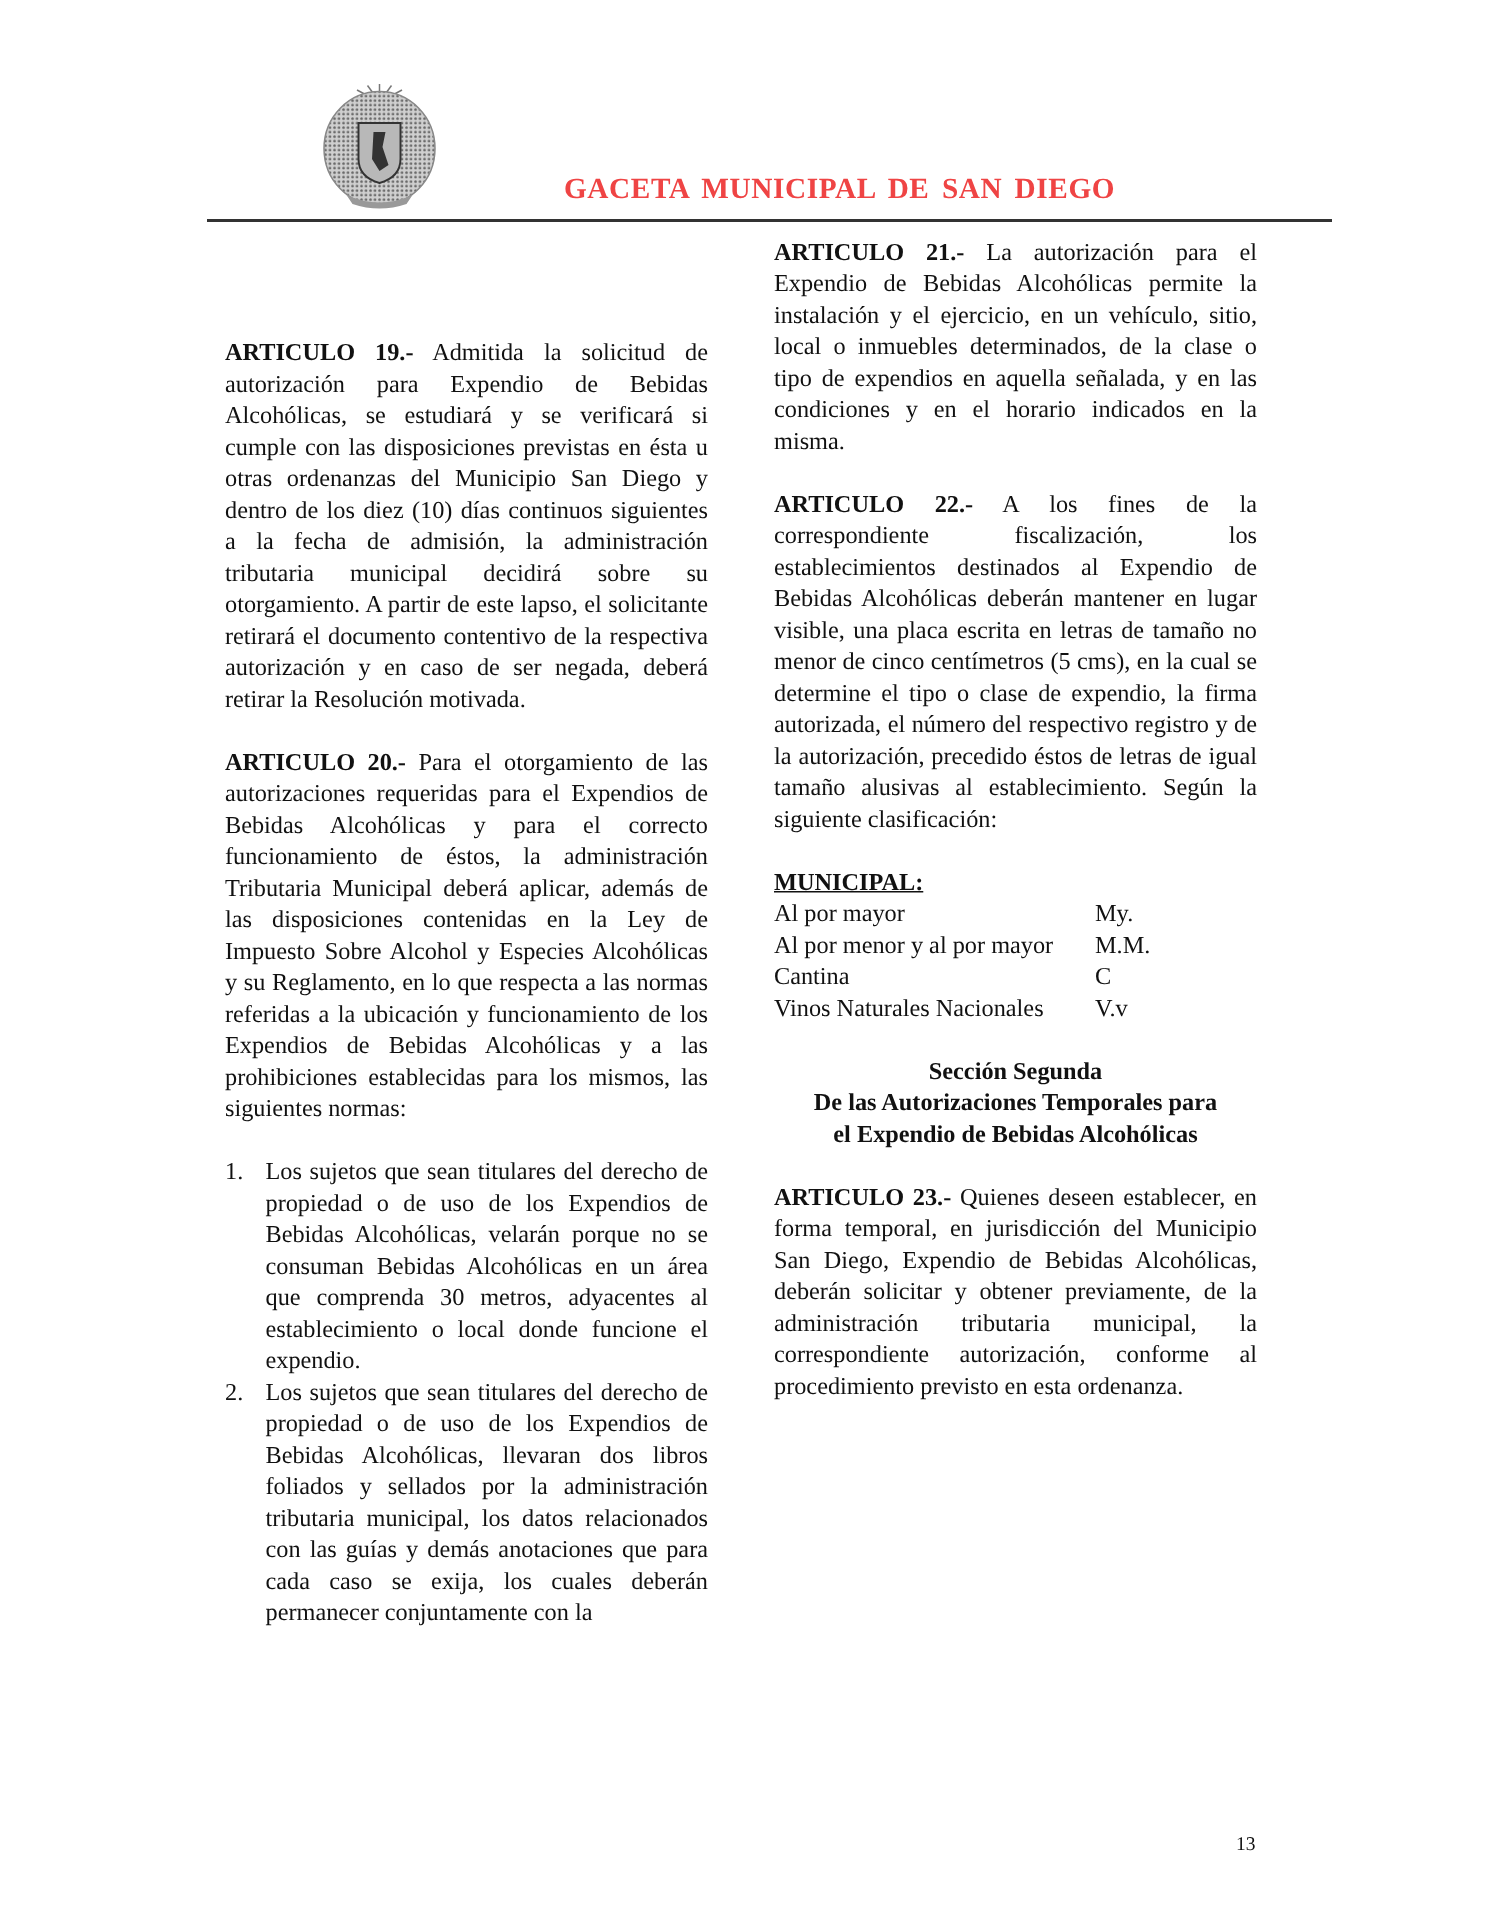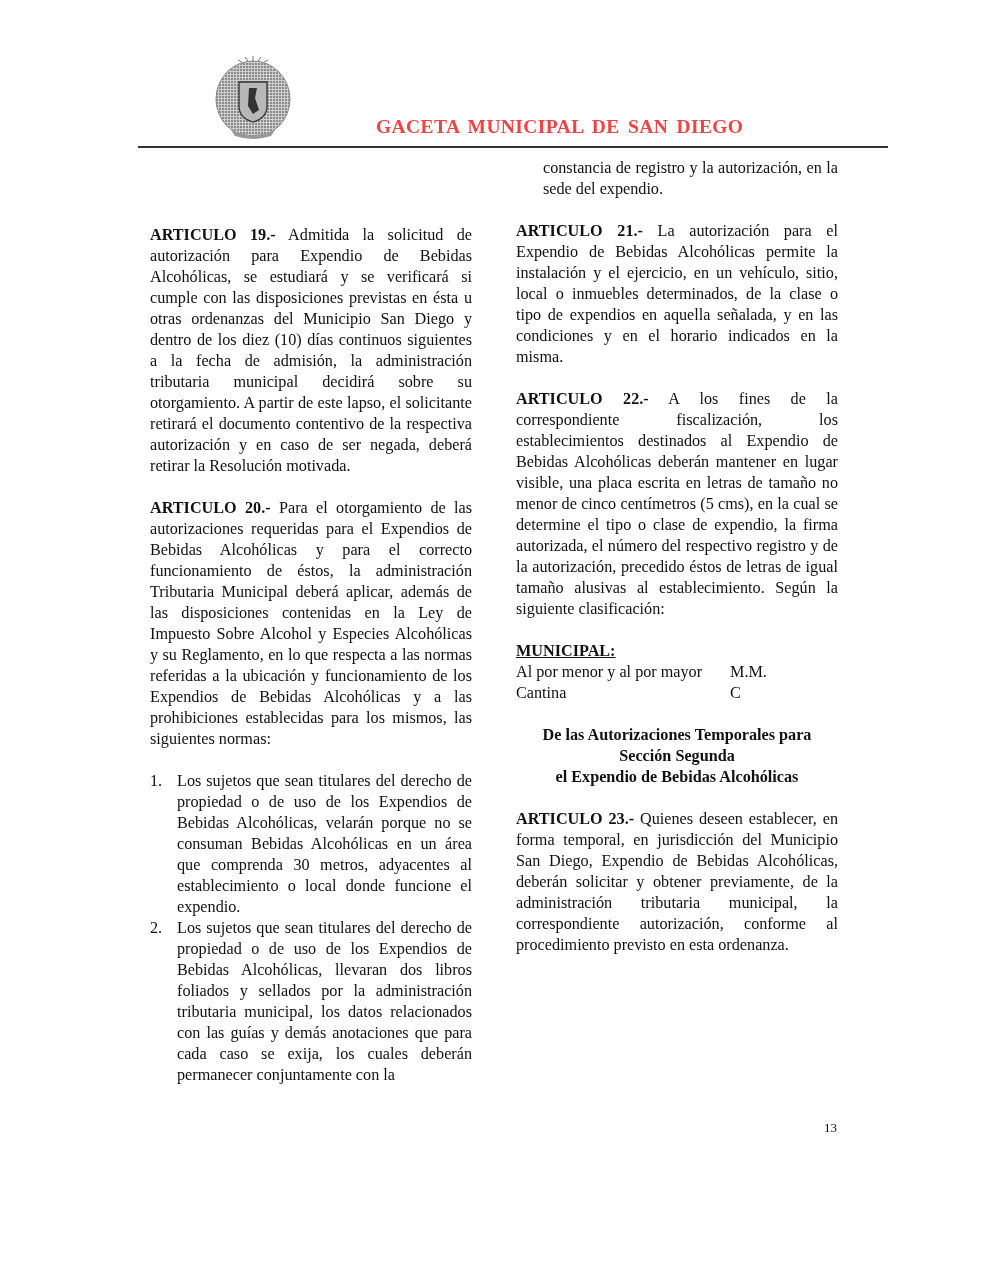--- a/index.html
+++ b/index.html
@@ -34,21 +34,21 @@
   ol.norms li { position: relative; padding-left: 27px; margin: 0; }
   ol.norms li .num { position: absolute; left: 0; top: 0; }
   .exp-title { font-weight: bold; text-decoration: underline; margin: 0; }
   table.exp { border-collapse: collapse; font-size: 16.2px; line-height: 21px; }
   table.exp td { padding: 0; vertical-align: top; }
   table.exp td.name { width: 214px; white-space: nowrap; }
   .section {
     text-align: center; font-weight: bold; margin: 0 0 21px 0;
   }
   .pagenum {
-    position: absolute; left: 824px; top: 1120px; font-size: 13px;
+    position: absolute; left: 824px; top: 1221px; font-size: 13px;
   }
 </style>
 </head>
 <body>
 
 <div class="seal">
   <svg width="80" height="86" viewBox="0 0 80 86">
     <defs>
       <pattern id="hatch" width="3" height="3" patternUnits="userSpaceOnUse">
         <rect width="3" height="3" fill="#cfcfcf"></rect>
@@ -88,45 +88,52 @@
       <span>Los sujetos que sean titulares del derecho de propiedad o de uso de los Expendios de Bebidas Alcohólicas, velarán porque no se consuman Bebidas Alcohólicas en un área que comprenda 30 metros, adyacentes al establecimiento o local donde funcione el expendio.</span>
     </li>
     <li>
       <span class="num">2.</span>
       <span>Los sujetos que sean titulares del derecho de propiedad o de uso de los Expendios de Bebidas Alcohólicas, llevaran dos libros foliados y sellados por la administración tributaria municipal, los datos relacionados con las guías y demás anotaciones que para cada caso se exija, los cuales deberán permanecer conjuntamente con la</span>
     </li>
   </ol>
 </div>
 
 <div class="col right">
-  <p class="para indent">constancia de registro y la autorización, en la sede del expendio.</p>
   <p class="para">
     <span class="art">ARTICULO 21.-</span><span> La autorización para el Expendio de Bebidas Alcohólicas permite la instalación y el ejercicio, en un vehículo, sitio, local o inmuebles determinados, de la clase o tipo de expendios en aquella señalada, y en las condiciones y en el horario indicados en la misma.</span>
   </p>
   <p class="para">
     <span class="art">ARTICULO 22.-</span><span> A los fines de la correspondiente fiscalización, los establecimientos destinados al Expendio de Bebidas Alcohólicas deberán mantener en lugar visible, una placa escrita en letras de tamaño no menor de cinco centímetros (5 cms), en la cual se determine el tipo o clase de expendio, la firma autorizada, el número del respectivo registro y de la autorización, precedido éstos de letras de igual tamaño alusivas al establecimiento. Según la siguiente clasificación:</span>
   </p>
   <div style="margin-bottom:21px">
     <p class="exp-title">MUNICIPAL:</p>
     <table class="exp">
       <tbody>
+          <tr>
+            <td class="name">Al por mayor</td>
+            <td>My.</td>
+          </tr>
       <tr>
             <td class="name">Al por menor y al por mayor</td>
             <td>M.M.</td>
           </tr>
       <tr>
             <td class="name">Cantina</td>
             <td>C</td>
           </tr>
+      <tr>
+            <td class="name">Vinos Naturales Nacionales</td>
+            <td>V.v</td>
+          </tr>
     </tbody>
       </table>
   </div>
   <div class="section">
+    <div>Sección Segunda</div>
     <div>De las Autorizaciones Temporales para</div>
-    <div>Sección Segunda</div>
     <div>el Expendio de Bebidas Alcohólicas</div>
   </div>
   <p class="para">
     <span class="art">ARTICULO 23.-</span><span> Quienes deseen establecer, en forma temporal, en jurisdicción del Municipio San Diego, Expendio de Bebidas Alcohólicas, deberán solicitar y obtener previamente, de la administración tributaria municipal, la correspondiente autorización, conforme al procedimiento previsto en esta ordenanza.</span>
   </p>
 </div>
 
 <div class="pagenum">13</div>
 
 </body></html>

